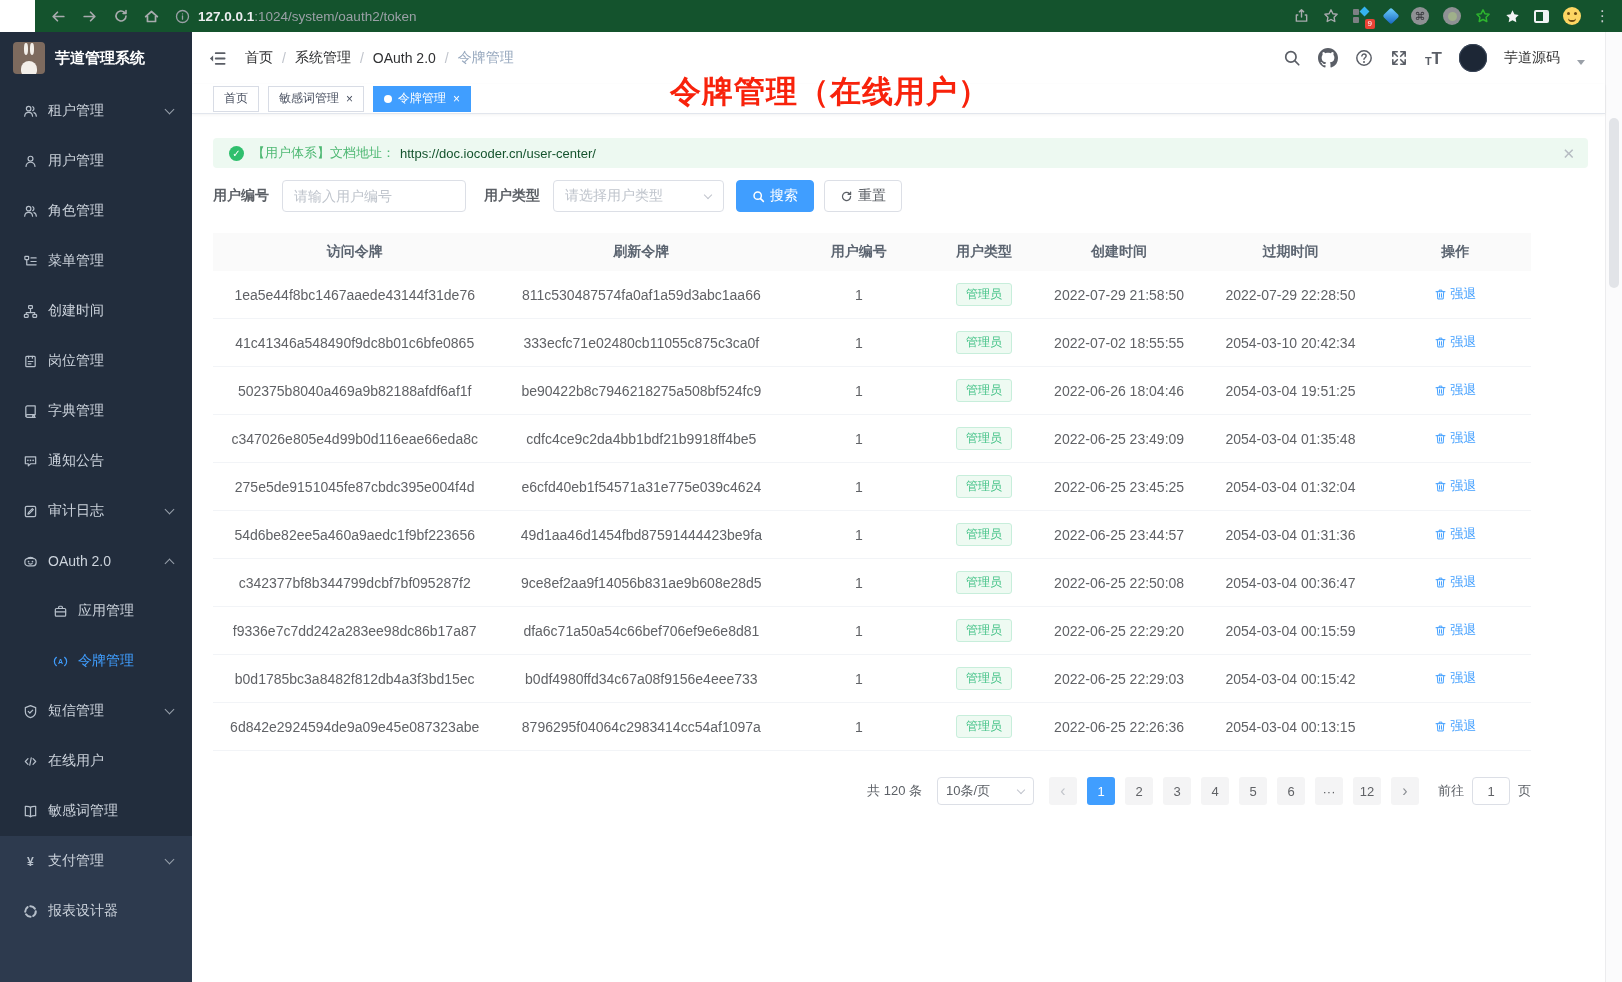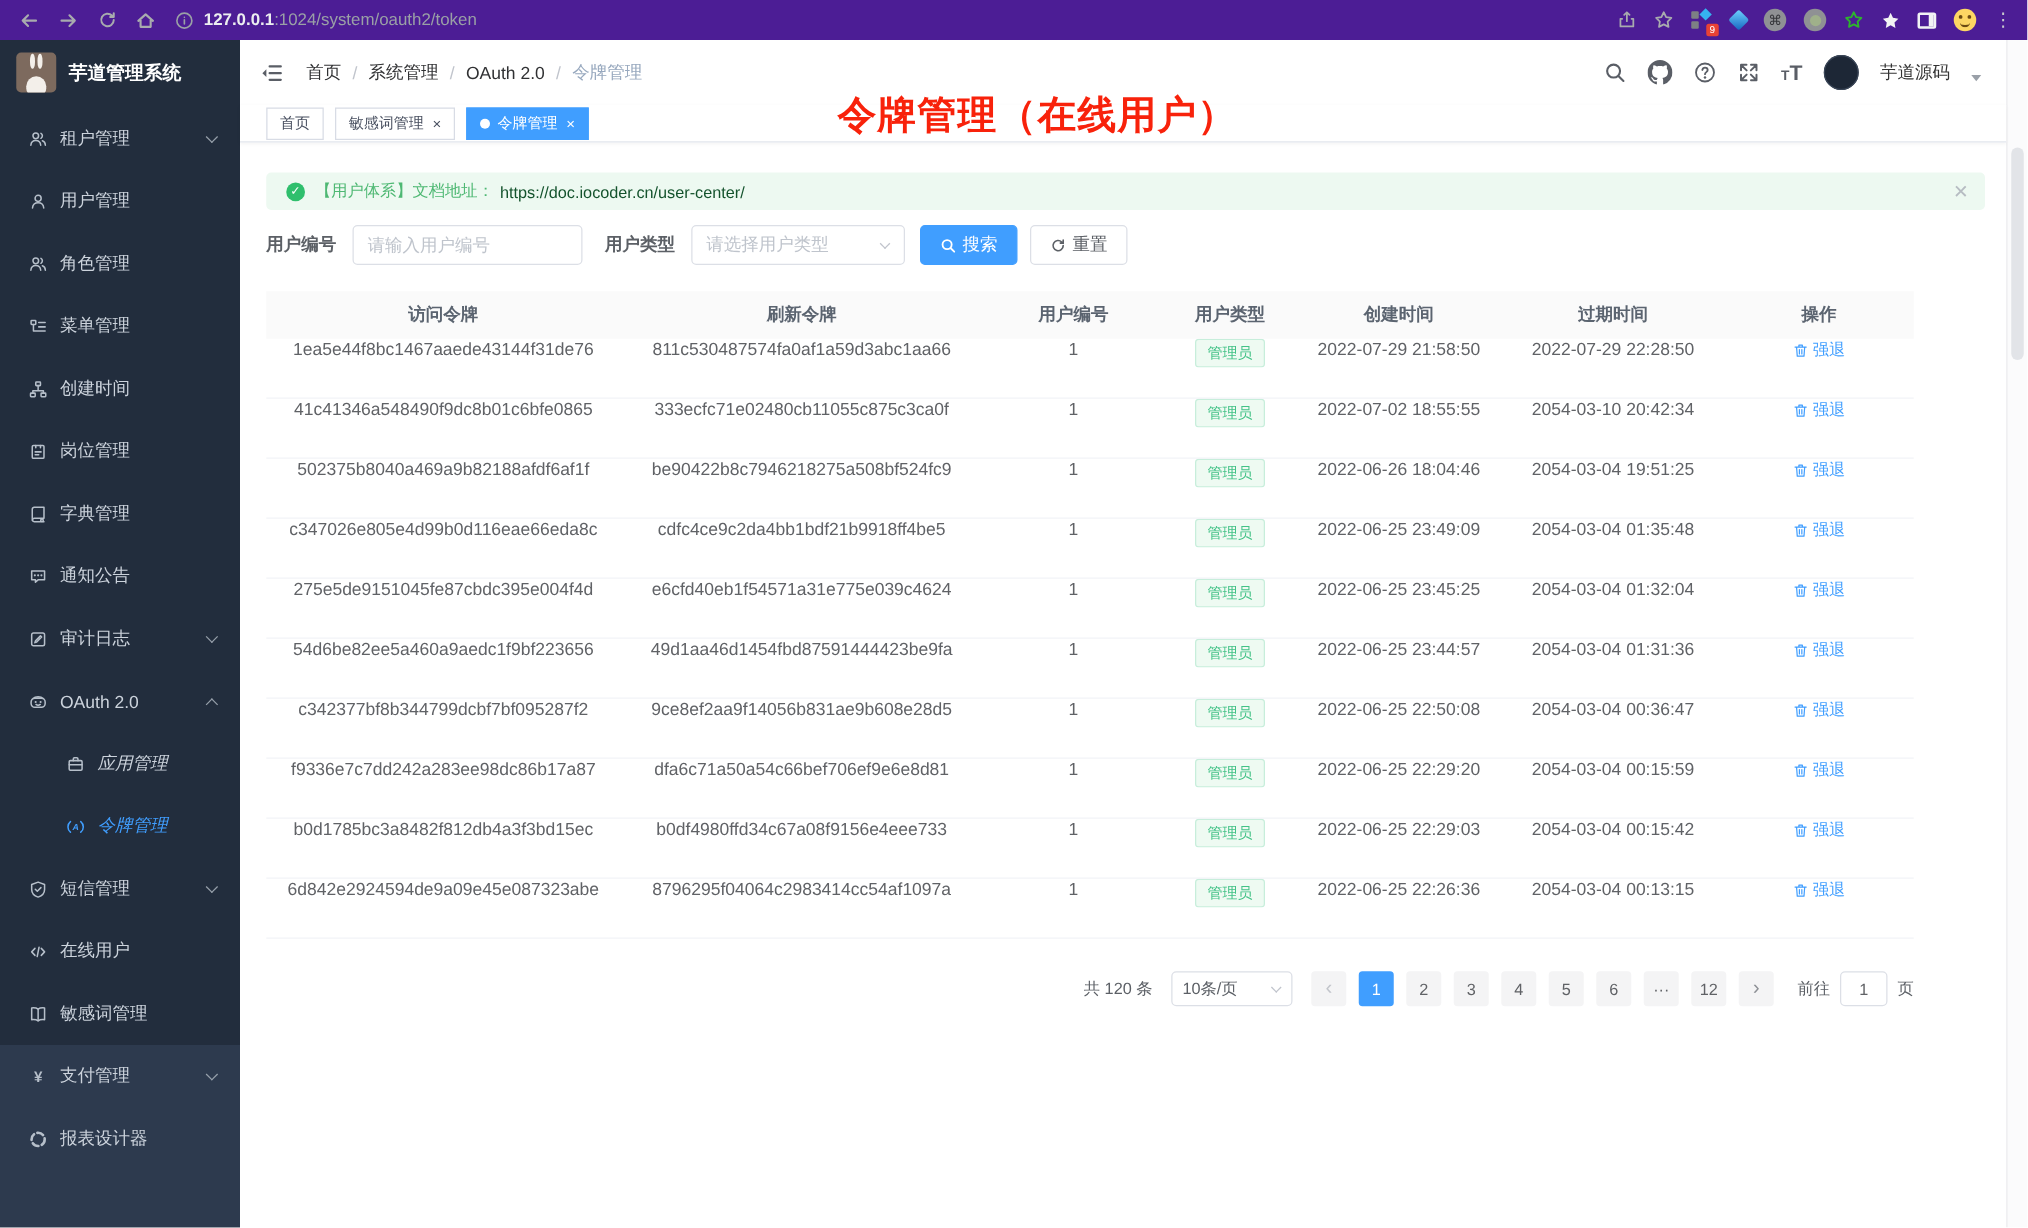--- a/index.html
+++ b/index.html
@@ -1,20 +1,20 @@
 <!DOCTYPE html>
 <html><head>
 <meta charset="utf-8">
 <style>
   html,body{margin:0;padding:0;width:1622px;height:982px;overflow:hidden;
     font-family:"Liberation Sans","DejaVu Sans",sans-serif;background:#fff;}
   *{box-sizing:border-box;}
 
   
-  .browser-bar{height:32px;background:#4c1d95;display:flex;align-items:center;color:#a8abae;}
+  .browser-bar{height:32px;background:#14532d;display:flex;align-items:center;color:#a8abae;margin-left:35px;}
   .nav-icons{display:flex;align-items:center;padding-left:8px;}
   .bicon{width:31px;height:32px;display:flex;align-items:center;justify-content:center;cursor:pointer;}
   .urlbox{display:flex;align-items:center;margin-left:8px;gap:8px;}
   .url-host{color:#eceef0;font-size:13.5px;font-weight:600;}
   .url-path{color:#9aa0a6;font-size:13.5px;}
   .chrome-right{margin-left:auto;display:flex;align-items:center;gap:14px;padding-right:12px;}
   .ext-wrap{position:relative;width:18px;height:16px;}
   .ext-sq1,.ext-sq2{position:absolute;width:6px;height:6px;background:#7d8084;border-radius:1px;}
   .ext-sq1{left:0;top:1px;} .ext-sq2{left:0;top:9px;}
   .ext-diamond{position:absolute;left:8px;top:0;width:7px;height:7px;background:#35b3f0;transform:rotate(45deg);}
@@ -42,21 +42,21 @@
   .logo-row{height:52px;display:flex;align-items:center;padding-left:13px;flex-shrink:0;}
   .logo-img{width:32px;height:32px;border-radius:4px;background:#7d6a5e;position:relative;overflow:hidden;}
   .logo-img::after{content:"";position:absolute;left:8px;bottom:-3px;width:16px;height:16px;background:#f3efea;border-radius:50% 50% 40% 40%;}
   .logo-img::before{content:"";position:absolute;left:11px;top:1px;width:4px;height:12px;background:#f3efea;
     border-radius:45%;box-shadow:6px 0 0 #f3efea;}
   .app-title{color:#fff;font-size:15px;font-weight:700;margin-left:10px;}
   .menu-main{padding-top:2px;}
   .menu-bottom{flex:1;background:#2d3a4e;}
   .menu-item{height:50px;display:flex;align-items:center;padding-left:22px;color:#ccd3dc;font-size:14px;cursor:pointer;}
   .menu-item .mi-icon{width:16px;height:16px;margin-right:10px;color:#b6bfca;display:flex;align-items:center;justify-content:center;flex-shrink:0;}
-  .menu-item.sub{padding-left:52px;font-style:italic;}
+  .menu-item.sub{padding-left:52px;}
   .menu-item.active{color:#409eff;}
   .menu-item.active .mi-icon{color:#409eff;}
   .chev{margin-left:auto;margin-right:18px;width:9px;height:9px;position:relative;flex-shrink:0;}
   .chev::before{content:"";position:absolute;width:6px;height:6px;border-right:1.4px solid #97a0ab;
     border-bottom:1.4px solid #97a0ab;transform:rotate(45deg);top:-1px;left:1px;}
   .chev.up::before{transform:rotate(-135deg);top:3px;}
 
   
   .main{flex:1;background:#fff;display:flex;flex-direction:column;position:relative;min-width:0;}
   .topbar{height:52px;display:flex;align-items:center;padding:0 20px 0 16px;background:#fff;flex-shrink:0;}
@@ -109,21 +109,21 @@
     border-bottom:1.3px solid #c0c4cc;transform:rotate(45deg);top:0;left:1px;}
   .btn{height:32px;border-radius:4px;font-size:14px;display:inline-flex;align-items:center;gap:5px;
     padding:0 15px;cursor:pointer;white-space:nowrap;}
   .btn-primary{background:#409eff;border:1px solid #409eff;color:#fff;margin-left:12px;}
   .btn-plain{background:#fff;border:1px solid #dcdfe6;color:#5c6066;margin-left:10px;}
 
   
   .table-zone{margin-right:57px;margin-top:21px;}
   .thead{display:flex;align-items:center;height:38px;background:#fafafa;}
   .th{font-size:14px;font-weight:700;color:#5b6470;text-align:center;}
-  .trow{display:flex;align-items:flex-start;height:48px;border-bottom:1px solid #f2f4f7;}
+  .trow{display:flex;align-items:center;height:48px;border-bottom:1px solid #f2f4f7;}
   .td{font-size:14px;color:#606266;text-align:center;white-space:nowrap;overflow:hidden;}
   .c1{width:21.5%;} .c2{width:22%;} .c3{width:11%;} .c4{width:8%;} .c5{width:12.5%;} .c6{width:13.5%;} .c7{width:11.5%;}
   .badge{display:inline-block;padding:2px 9px;font-size:12px;color:#43c287;background:#eefaf2;
     border:1px solid #c7eedb;border-radius:3px;line-height:17px;}
   .action-link{color:#409eff;font-size:13px;display:inline-flex;align-items:center;gap:3px;cursor:pointer;}
 
   
   .pagination{display:flex;align-items:center;justify-content:flex-end;margin-top:26px;font-size:13px;color:#5c6066;}
   .page-size{width:97px;height:28px;border:1px solid #dcdfe6;border-radius:4px;display:flex;align-items:center;
     justify-content:center;gap:27px;margin-left:15px;color:#5c6066;cursor:pointer;}

